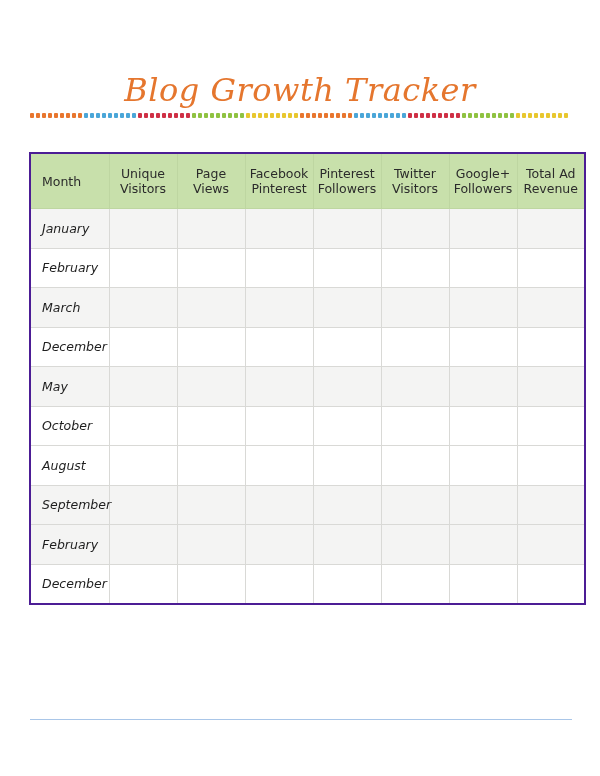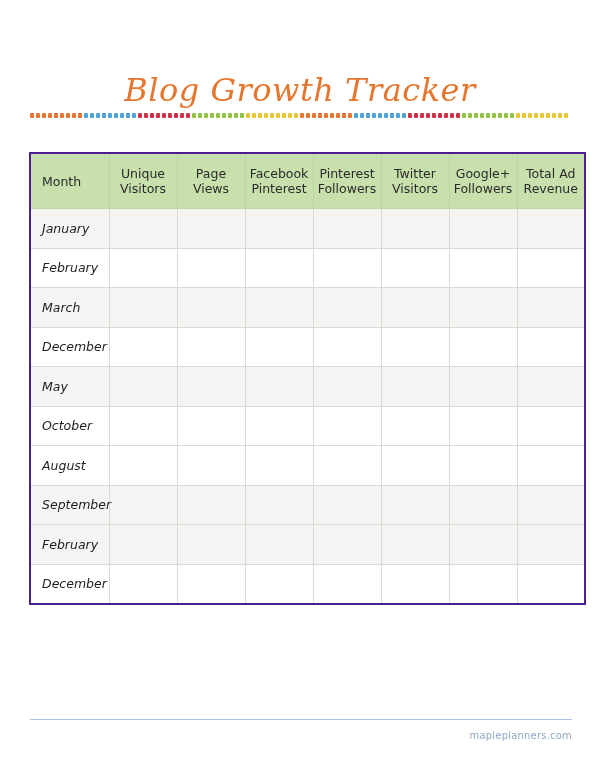--- a/index.html
+++ b/index.html
@@ -367,15 +367,14 @@
             <td></td>
             <td></td>
             <td></td>
             <td></td>
           </tr>
         </tbody>
     </table>
   </div>
 
   <div class="footer-rule"></div>
-  <div class="footer-text">mapleplanners.com</div>
 
 </div>
 
 </body></html>

